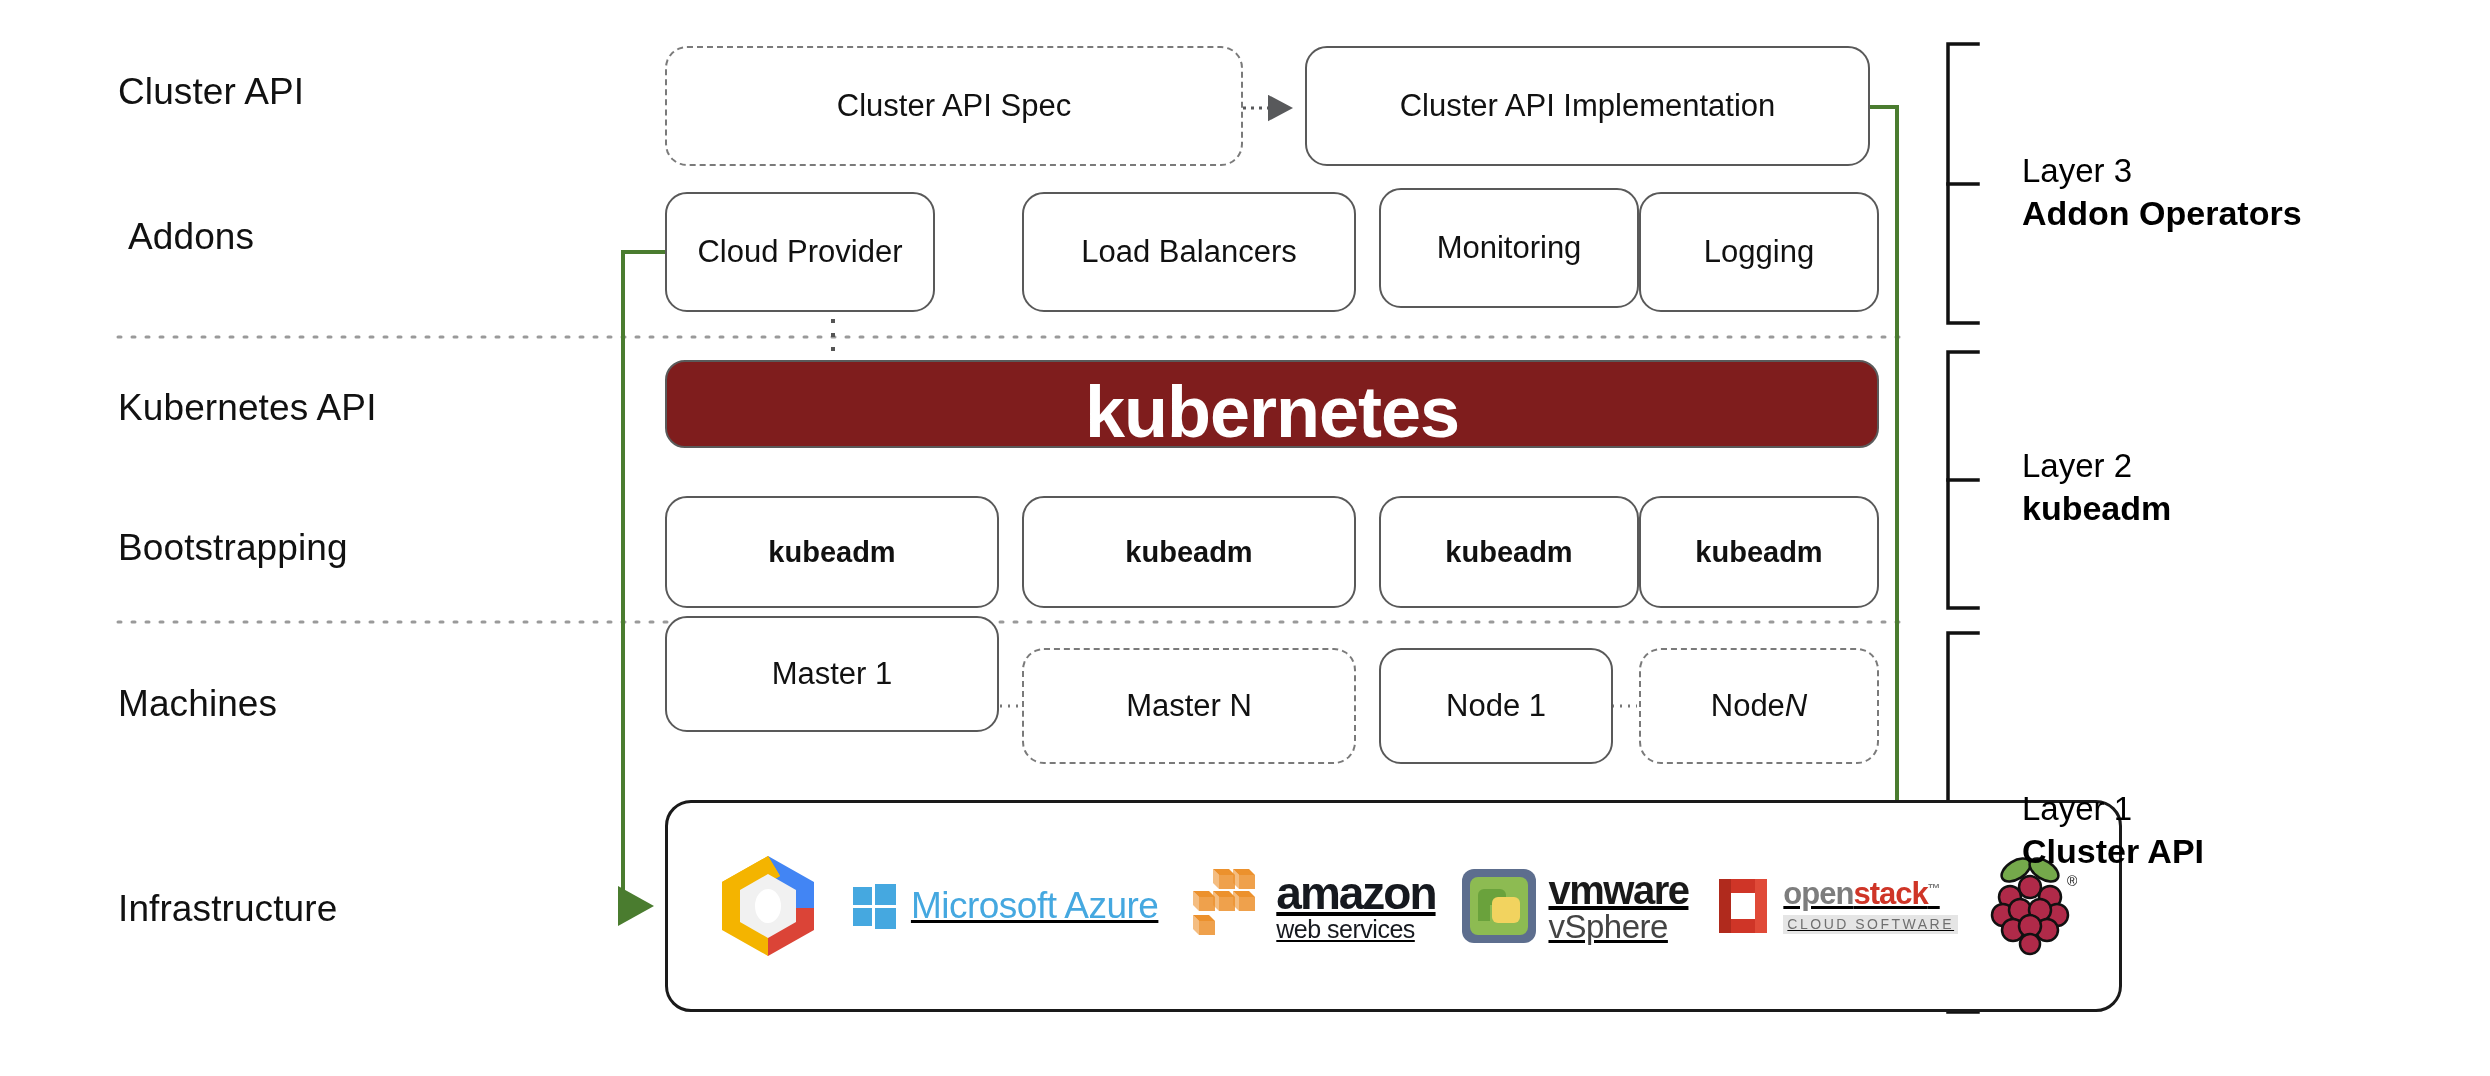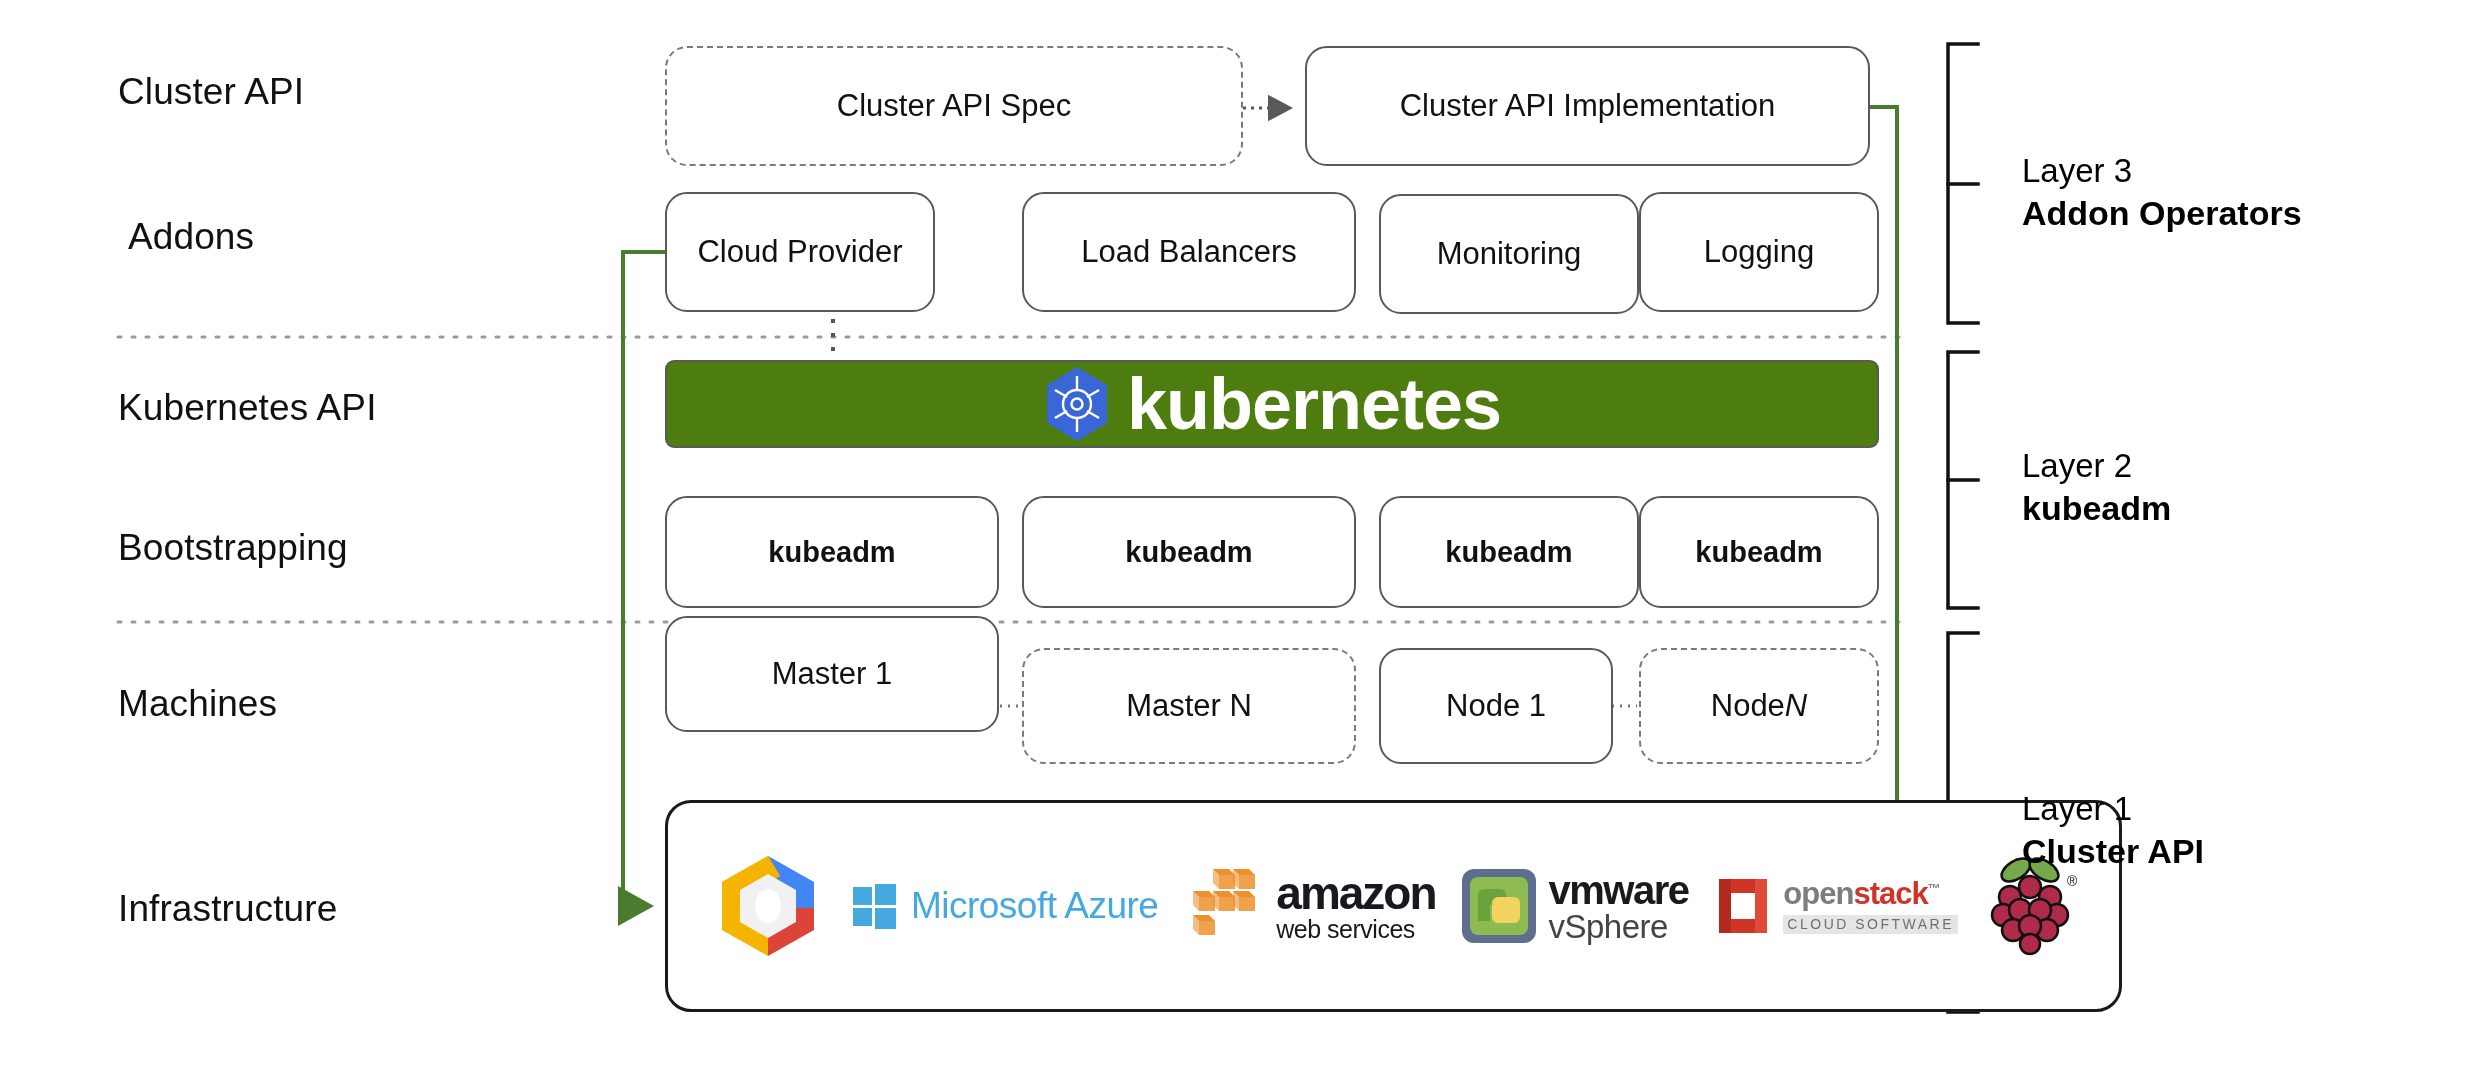--- a/index.html
+++ b/index.html
@@ -41,27 +41,28 @@
   }
   .box.dashed{
     border-style:dashed;
     border-width:2.5px;
     border-color:#7a7a7a;
   }
   .box.bold{font-weight:bold;font-size:29px;}
 
   
   .k8s-banner{
-    border-radius:9px;
-    background:#4d7c0f;
+    border-radius:20px;
+    background:#7f1d1d;
     border:2.5px solid #5a5a5a;
     display:flex;
     align-items:center;
     justify-content:center;
     gap:16px;
+    flex-direction:column;
   }
   .k8s-word{
     color:#ffffff;
     font-size:72px;
     font-weight:bold;
     letter-spacing:-1px;
     line-height:1;
     font-family:"Liberation Sans","DejaVu Sans",sans-serif;
   }
 
@@ -169,21 +170,21 @@
   <div class="abs box" style="left:1305px;top:46px;width:565px;height:120px;">
     <span>Cluster API Implementation</span>
   </div>
 
   <div class="abs box" style="left:665px;top:192px;width:270px;height:120px;">
     <span>Cloud Provider</span>
   </div>
   <div class="abs box" style="left:1022px;top:192px;width:334px;height:120px;">
     <span>Load Balancers</span>
   </div>
-  <div class="abs box" style="left:1379px;top:194px;width:260px;height:120px;">
+  <div class="abs box" style="left:1379px;top:188px;width:260px;height:120px;">
     <span>Monitoring</span>
   </div>
   <div class="abs box" style="left:1639px;top:192px;width:240px;height:120px;">
     <span>Logging</span>
   </div>
 
   <div class="abs k8s-banner" style="left:665px;top:360px;width:1214px;height:88px;">
     <svg width="68" height="78" viewBox="0 0 68 78">
       <polygon points="34,2 64,20 64,58 34,76 4,58 4,20" fill="#3a67d8"></polygon>
       <g stroke="#ffffff" stroke-width="2.4" fill="none">
@@ -220,21 +221,21 @@
     <span>Master N</span>
   </div>
   <div class="abs box" style="left:1379px;top:648px;width:234px;height:116px;">
     <span>Node 1</span>
   </div>
   <div class="abs box dashed" style="left:1639px;top:648px;width:240px;height:116px;">
     <span>Node </span>
       <em style="font-style:italic;">N</em>
   </div>
 
-  <div class="abs infra-box" style="left:665px;top:800px;width:1457px;height:212px;">
+  <div class="abs infra-box" style="left:665px;top:800px;width:1457px;height:212px;text-decoration:underline;">
 
     <div class="logo-cell">
       <svg width="116" height="108" viewBox="0 0 116 108">
         <path d="M58 4 L104 30 L104 56 L82 56 L82 40 L58 26 Z" fill="#4285F4"></path>
         <path d="M104 56 L104 78 L58 104 L46 84 L70 70 L70 56 Z" fill="#DB4437"></path>
         <path d="M58 104 L12 78 L12 52 L34 52 L34 68 L58 82 Z" fill="#F4B400"></path>
         <path d="M12 52 L12 30 L58 4 L70 24 L46 38 L46 52 Z" fill="#F4B400"></path>
         <path d="M12 30 L58 4 L70 24 L46 38 L46 52 L34 52 L34 68 L12 68 Z" fill="#F4B400"></path>
         <polygon points="58,22 86,38 86,70 58,86 30,70 30,38" fill="#F1F1F1"></polygon>
         <ellipse cx="58" cy="54" rx="13" ry="17" fill="#ffffff"></ellipse>

